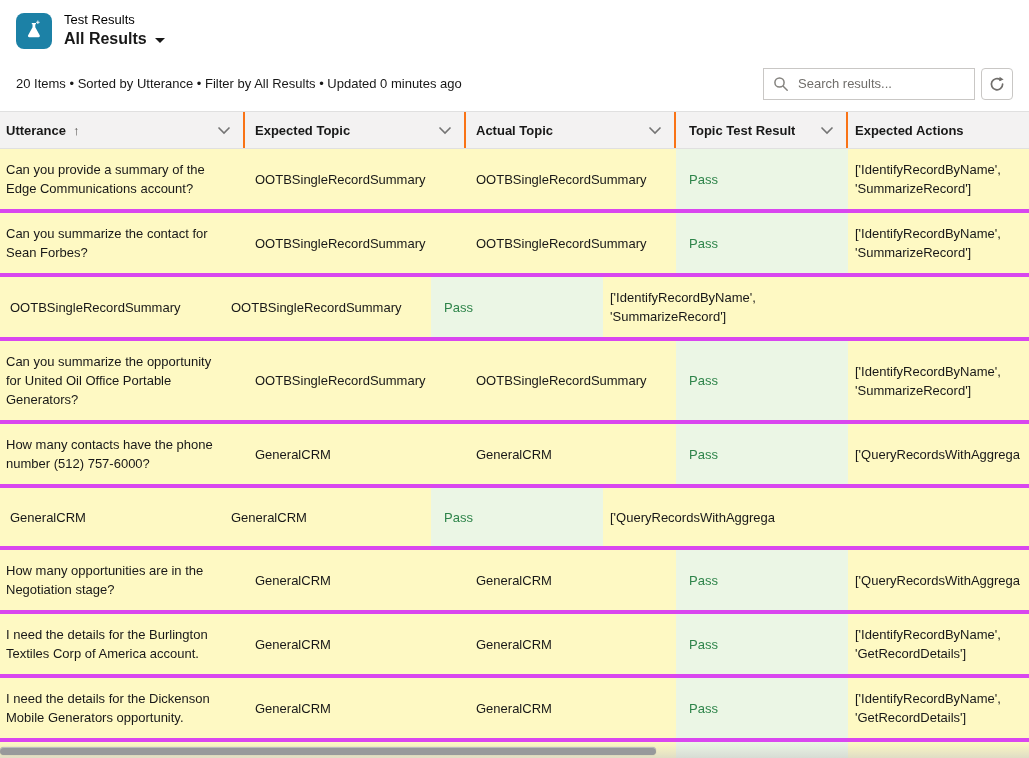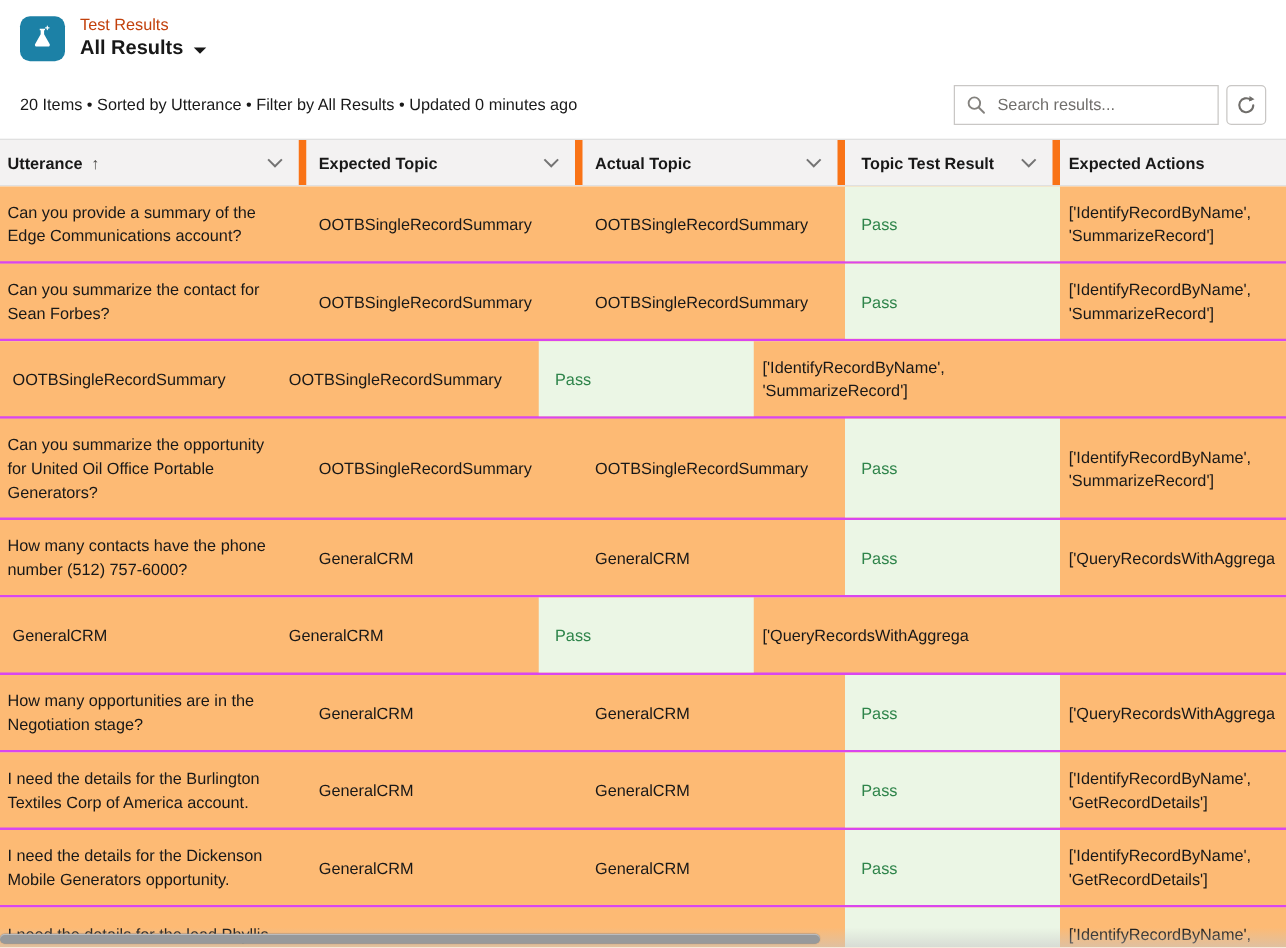--- a/index.html
+++ b/index.html
@@ -4,52 +4,52 @@
 <style>
   * { margin:0; padding:0; box-sizing:border-box; }
   html,body { width:1029px; height:758px; overflow:hidden; background:#fff;
     font-family:"Liberation Sans","DejaVu Sans",sans-serif; color:#181818; }
   body { position:relative; }
 
   
   .obj-header { height:56px; padding:9px 16px 4px; display:flex; align-items:center; gap:12px; background:#fff; }
   .app-icon { width:36px; height:36px; border-radius:8px; display:flex; align-items:center; justify-content:center; flex:0 0 auto; }
   .title-stack { display:flex; flex-direction:column; }
-  .entity-label { font-size:13px; line-height:16px; color:#c2410c; }
+  .entity-label { font-size:13px; line-height:16px; color:#000000; }
   .view-selector { display:flex; align-items:center; gap:8px; cursor:pointer; }
   .view-label { font-size:16px; line-height:22px; font-weight:700; color:#181818; }
   .caret-down { width:0; height:0; border-left:5px solid transparent; border-right:5px solid transparent; border-top:5px solid #181818; margin-top:3px; }
 
   
   .toolbar { height:55px; padding:0 16px; display:flex; align-items:center; justify-content:space-between; background:#fff; }
   .meta-text { font-size:13px; color:#181818; }
   .toolbar-right { display:flex; align-items:center; gap:6px; }
   .search-wrap { position:relative; }
   .search-input { width:212px; height:32px; border:1px solid #c9c7c5; border-radius:0; padding:0 10px 0 34px; font-size:13px; color:#181818; outline:none; font-family:inherit; }
   .search-input::placeholder { color:#706e6b; }
   .search-icon { position:absolute; left:10px; top:8px; width:16px; height:16px; pointer-events:none; }
   .icon-btn { width:32px; height:32px; border:1px solid #c9c7c5; border-radius:4px; background:#fff; display:flex; align-items:center; justify-content:center; cursor:pointer; }
 
   
   .thead { display:flex; height:38px; background:#f3f2f2; border-top:1px solid #e0e0e0; border-bottom:1px solid #e0e0e0; }
-  .th { display:flex; align-items:center; font-size:13px; font-weight:700; color:#181818; border-right:6px solid #f97316; padding-right:12px; cursor:pointer; }
+  .th { display:flex; align-items:center; font-size:13px; font-weight:700; color:#181818; border-right:2px solid #f97316; padding-right:12px; cursor:pointer; }
   .th:last-child { border-right:none; }
   .th-label { white-space:nowrap; overflow:hidden; }
   .sort-arrow { font-weight:400; color:#514f4d; margin-left:7px; font-size:13px; }
   .th-spacer { flex:1; }
   .chevron { display:flex; align-items:center; flex:0 0 auto; }
 
   .col0 { width:245px; padding-left:6px; }
   .col1 { width:221px; padding-left:10px; }
   .col2 { width:210px; padding-left:10px; }
   .col3 { width:172px; padding-left:13px; }
   .col4 { flex:1; min-width:0; padding-left:7px; }
 
   .tbody { height:609px; overflow:hidden; }
-  .trow { display:flex; align-items:center; min-height:62px; border-bottom:2px solid #d946ef; background:#fdba74; }
+  .trow { display:flex; align-items:center; min-height:62px; border-bottom:4px solid #d946ef; background:#fef9c3; }
   .td { font-size:13px; line-height:19px; color:#181818; }
   .c-utterance { white-space:pre-line; padding-top:11px; padding-bottom:11px; padding-right:18px; }
   .c-topic { white-space:nowrap; overflow:hidden; }
   .c-result { align-self:stretch; display:flex; align-items:center; }
   .c-actions { white-space:pre-line; padding-top:11px; padding-bottom:11px; padding-right:6px; }
   .trow:last-child { align-items:flex-start; }
   .trow:last-child .td { padding-top:12px; }
   .trow:last-child .c-result { padding-top:12px; }
 
   

